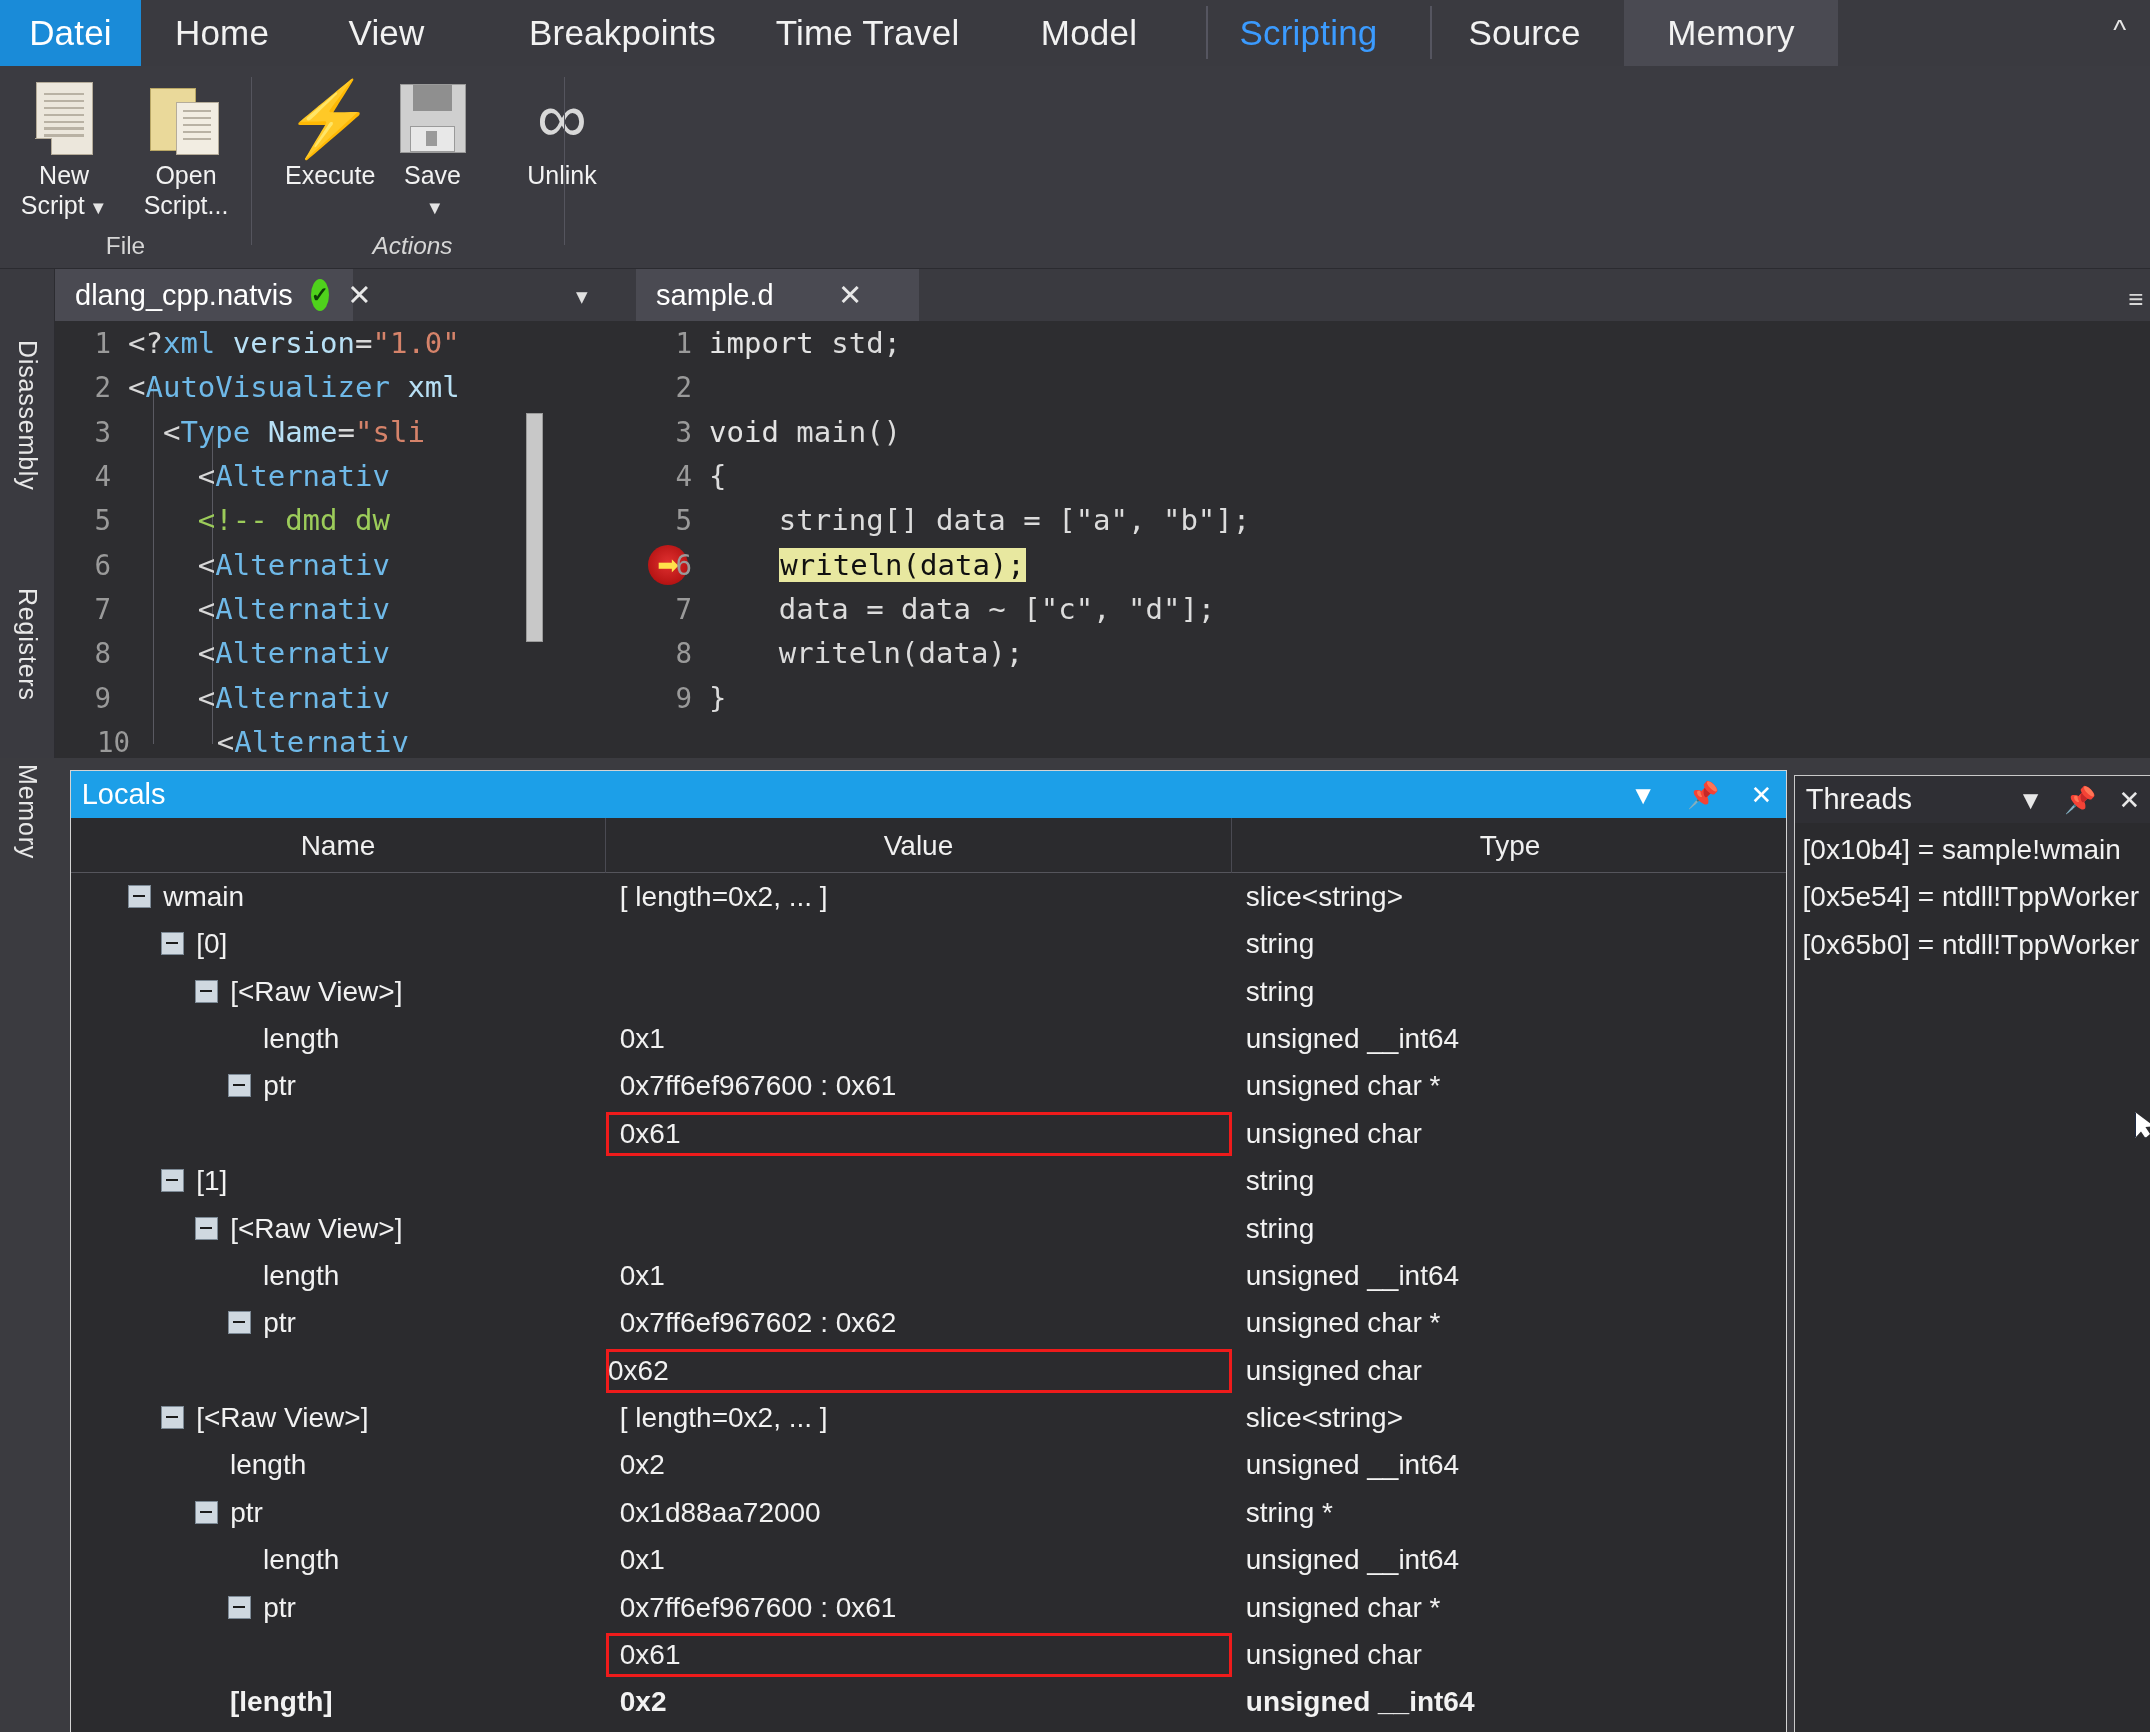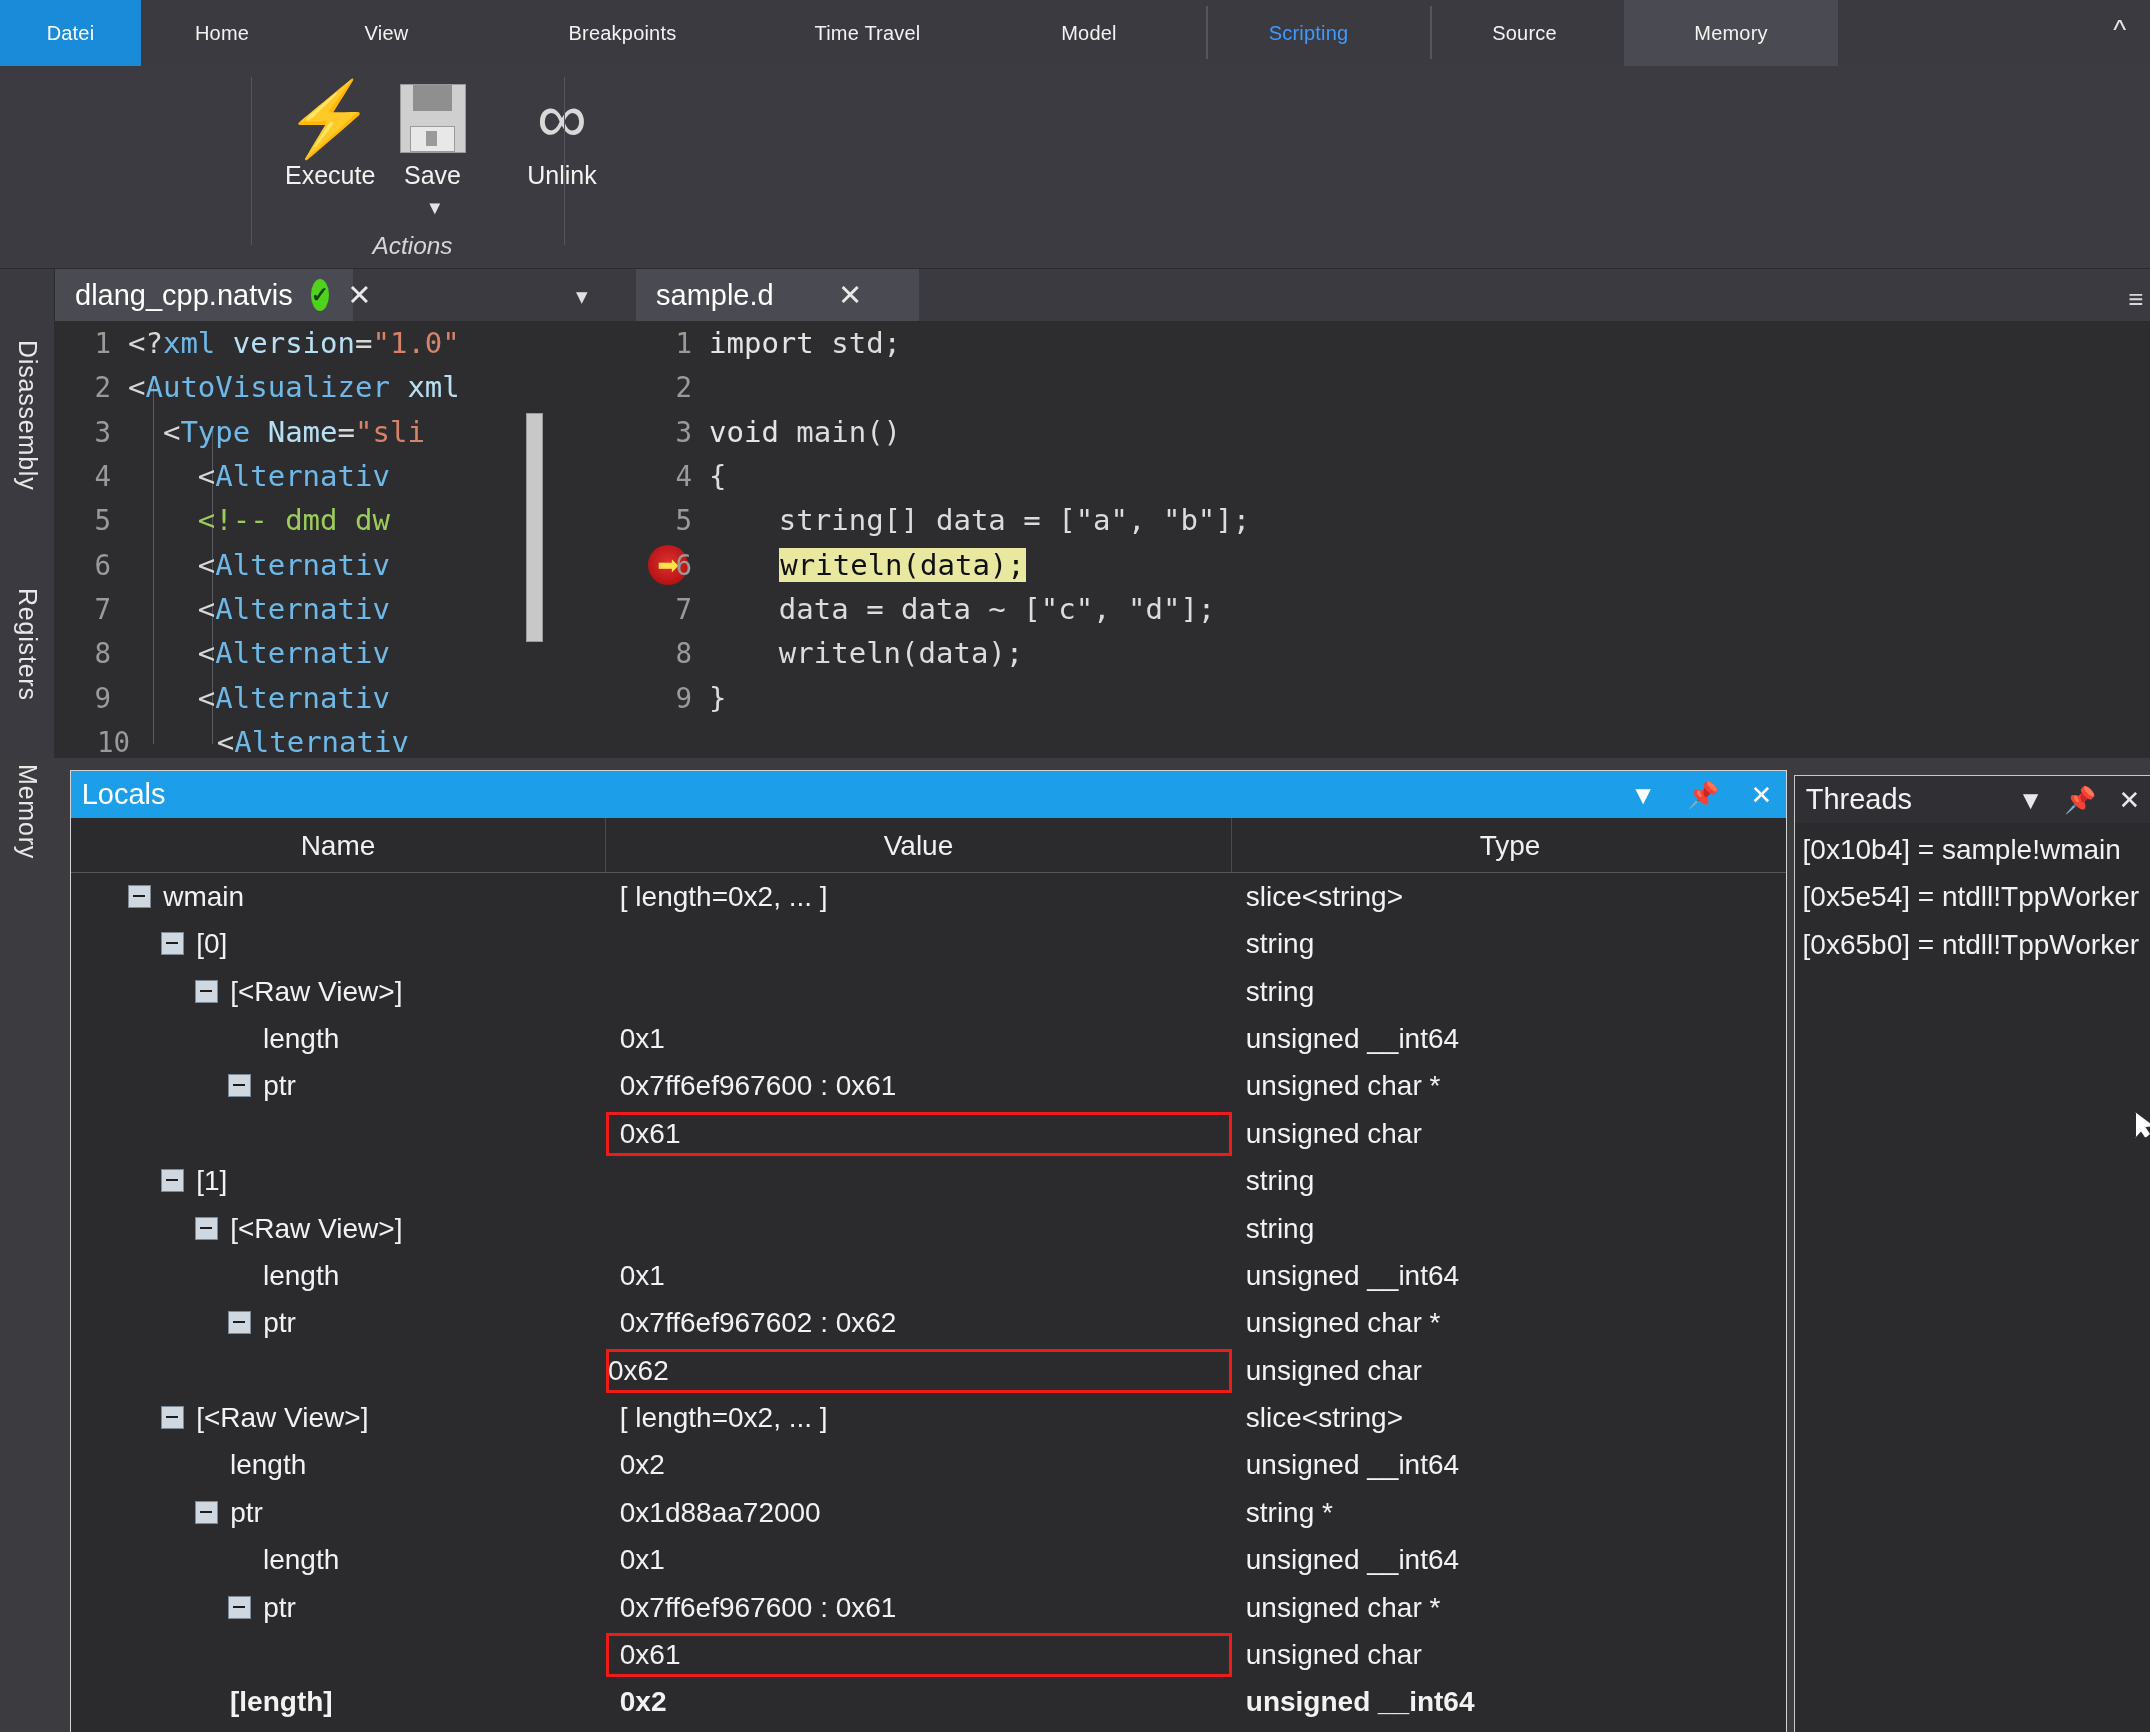--- a/index.html
+++ b/index.html
@@ -13,21 +13,21 @@
   #app { position:relative; width:2151px; height:1733px; background:#3b3b40; }
 
   
   .ribbon-tabs {
     position:absolute; left:0; top:0; width:2151px; height:66px;
     background:#3a3a40;
   }
   .rtab {
     position:absolute; top:0; height:66px;
     display:flex; align-items:center; justify-content:center;
-    font-size:20px; color:#f2f2f2; letter-spacing:0.2px;
+    font-size:35px; color:#f2f2f2; letter-spacing:0.2px;
     padding:0 20px; cursor:default; white-space:nowrap;
   }
   .rtab.file   { left:0;    width:141px; background:#1a8bd8; color:#ffffff; }
   .rtab.home   { left:153px; width:138px; }
   .rtab.view   { left:329px; width:115px; }
   .rtab.bp     { left:527px; width:191px; }
   .rtab.tt     { left:772px; width:191px; }
   .rtab.model  { left:1024px; width:130px; }
   .rtab.scripting { left:1213px; width:191px; color:#3b9bff; }
   .rtab.source { left:1452px; width:145px; }
@@ -261,20 +261,44 @@
     <div class="rtab-sep s1"></div>
     <div class="rtab scripting">Scripting</div>
     <div class="rtab-sep s2"></div>
     <div class="rtab source">Source</div>
     <div class="rtab memory">Memory</div>
     <div class="ribbon-collapse">^</div>
   </div>
 
   <div class="ribbon">
 
+    <div class="rgroup" style="left:0; width:251px;">
+      <div class="rbtn" style="left:3.1px;">
+        <div class="ricon">
+          <div class="ic-doc">
+              <div class="curl"></div>
+            </div>
+        </div>
+        <div class="lbl1">New</div>
+        <div class="lbl2">
+          <span>Script</span><span class="split-caret">▼</span>
+        </div>
+      </div>
+      <div class="rbtn" style="left:125px;">
+        <div class="ricon">
+          <div class="ic-folderdoc">
+              <div class="fold"></div>
+              <div class="doc2"></div>
+            </div>
+        </div>
+        <div class="lbl1">Open</div>
+        <div class="lbl2">Script...</div>
+      </div>
+      <div class="rgroup-label">File</div>
+    </div>
 
     <div class="rgroup-div" style="left:251px;"></div>
 
     <div class="rgroup" style="left:252px; width:312px;">
       <div class="rbtn" style="left:9.2px; width:138px;">
         <div class="ricon">
             <span class="ic-bolt">⚡</span>
           </div>
         <div class="lbl1">Execute</div>
       </div>

